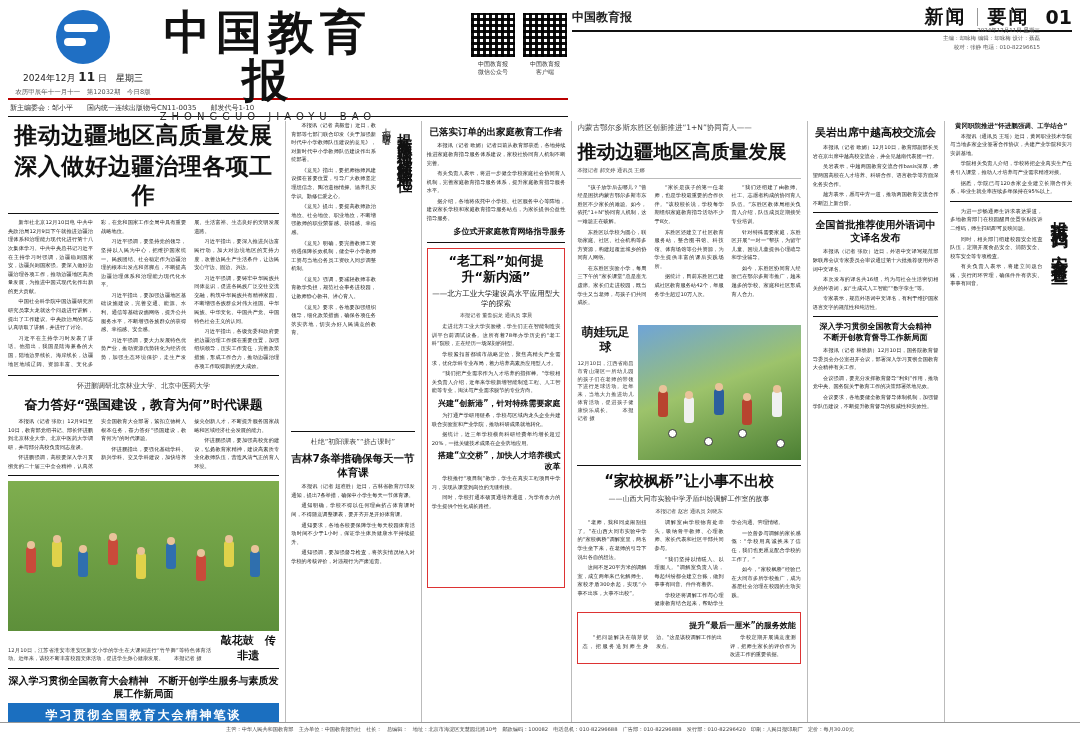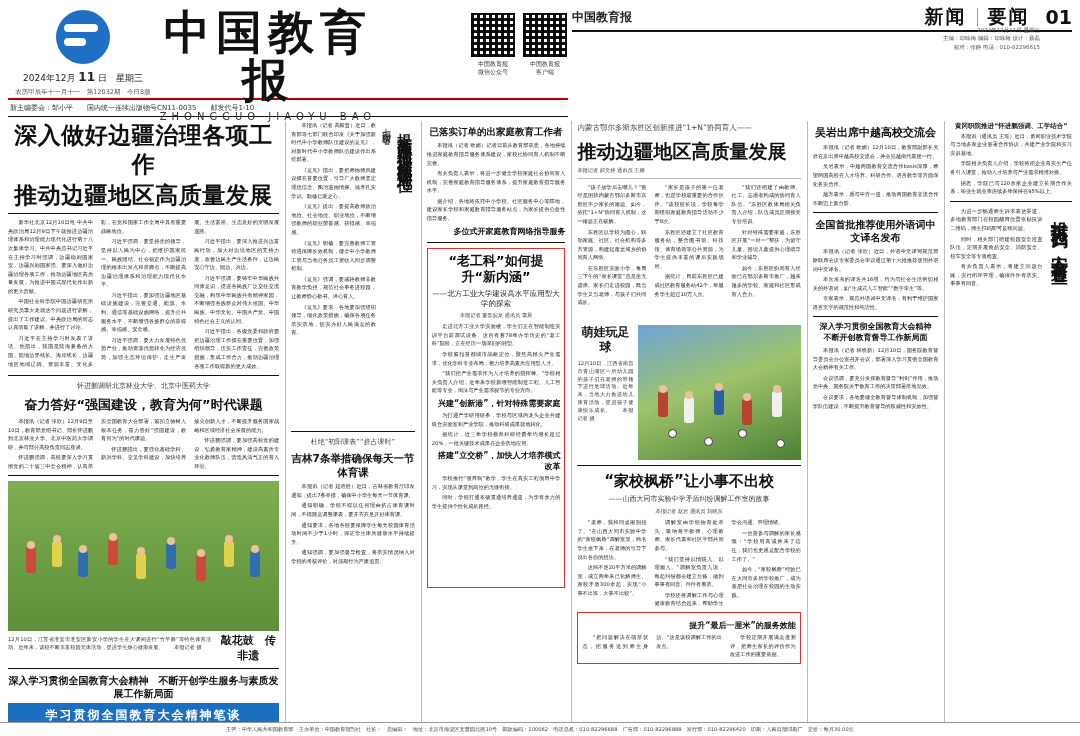--- a/index.html
+++ b/index.html
@@ -144,22 +144,22 @@
 
   <div class="infostrip" style="width:560px;">
     <span>新主编委会：邹小平</span>
     <span>国内统一连续出版物号CN11-0035</span>
     <span>邮发代号1-10</span>
   </div>
 
   <div class="cols">
 
     <div class="col c1">
+      <h1 class="lead">推动边疆地区高质量发展</h1>
       <h1 class="lead">深入做好边疆治理各项工作</h1>
-      <h1 class="lead">推动边疆地区高质量发展</h1>
       <div class="lead-rule"></div>
 
       <div class="body-cols3 tiny">
         <p>新华社北京12月10日电 中共中央政治局12月9日下午就推进边疆治理体系和治理能力现代化进行第十八次集体学习。中共中央总书记习近平在主持学习时强调，边疆稳则国家安，边疆兴则国家强。要深入做好边疆治理各项工作，推动边疆地区高质量发展，为推进中国式现代化作出新的更大贡献。</p>
         <p>中国社会科学院中国边疆研究所研究员李大龙就这个问题进行讲解，提出了工作建议。中央政治局的同志认真听取了讲解，并进行了讨论。</p>
         <p>习近平在主持学习时发表了讲话。他指出，我国是陆海兼备的大国，陆地边界线长、海岸线长，边疆地区地域辽阔、资源丰富、文化多彩，在党和国家工作全局中具有重要战略地位。</p>
         <p>习近平强调，要坚持党的领导，坚持以人民为中心，把维护国家统一、民族团结、社会稳定作为边疆治理的根本出发点和落脚点，不断提高边疆治理体系和治理能力现代化水平。</p>
         <p>习近平指出，要加强边疆地区基础设施建设，完善交通、能源、水利、通信等基础设施网络，提升公共服务水平，不断增强各族群众的获得感、幸福感、安全感。</p>
         <p>习近平强调，要大力发展特色优势产业，推动资源优势转化为经济优势，加强生态环境保护，走生产发展、生活富裕、生态良好的文明发展道路。</p>
         <p>习近平指出，要深入推进兴边富民行动，加大对边境地区的支持力度，改善边民生产生活条件，让边民安心守边、固边、兴边。</p>
@@ -184,21 +184,21 @@
         <div class="kid" style="left:18px;top:66px;background:#c94b3a;"></div>
         <div class="kid" style="left:44px;top:60px;background:#e0d24a;"></div>
         <div class="kid" style="left:70px;top:70px;background:#2f6fae;"></div>
         <div class="kid" style="left:100px;top:58px;background:#c94b3a;"></div>
         <div class="kid" style="left:128px;top:72px;background:#e0d24a;"></div>
         <div class="kid" style="left:158px;top:62px;background:#2f6fae;"></div>
         <div class="kid" style="left:188px;top:74px;background:#c94b3a;"></div>
         <div class="kid" style="left:216px;top:60px;background:#e0d24a;"></div>
         <div class="kid" style="left:242px;top:70px;background:#2f6fae;"></div>
       </div>
-      <div style="display:flex;gap:6px;align-items:flex-start;margin-top:3px;">
+      <div style="display:flex;gap:6px;align-items:flex-end;margin-top:3px;">
         <div class="ph-cap" style="flex:1;">12月10日，江苏省淮安市淮安区新安小学的学生在大课间进行“竹竿舞”等特色体育活动。近年来，该校不断丰富校园文体活动，促进学生身心健康发展。　　本报记者 摄</div>
         <div style="width:62px;text-align:center;font-size:11px;font-weight:bold;line-height:1.3;">敲花鼓　传非遗</div>
       </div>
 
       <div class="hr"></div>
       <div class="hl-sm" style="font-size:10px;">深入学习贯彻全国教育大会精神　不断开创学生服务与素质发展工作新局面</div>
       <div class="blue-banner">学习贯彻全国教育大会精神笔谈</div>
 
     </div>
 

